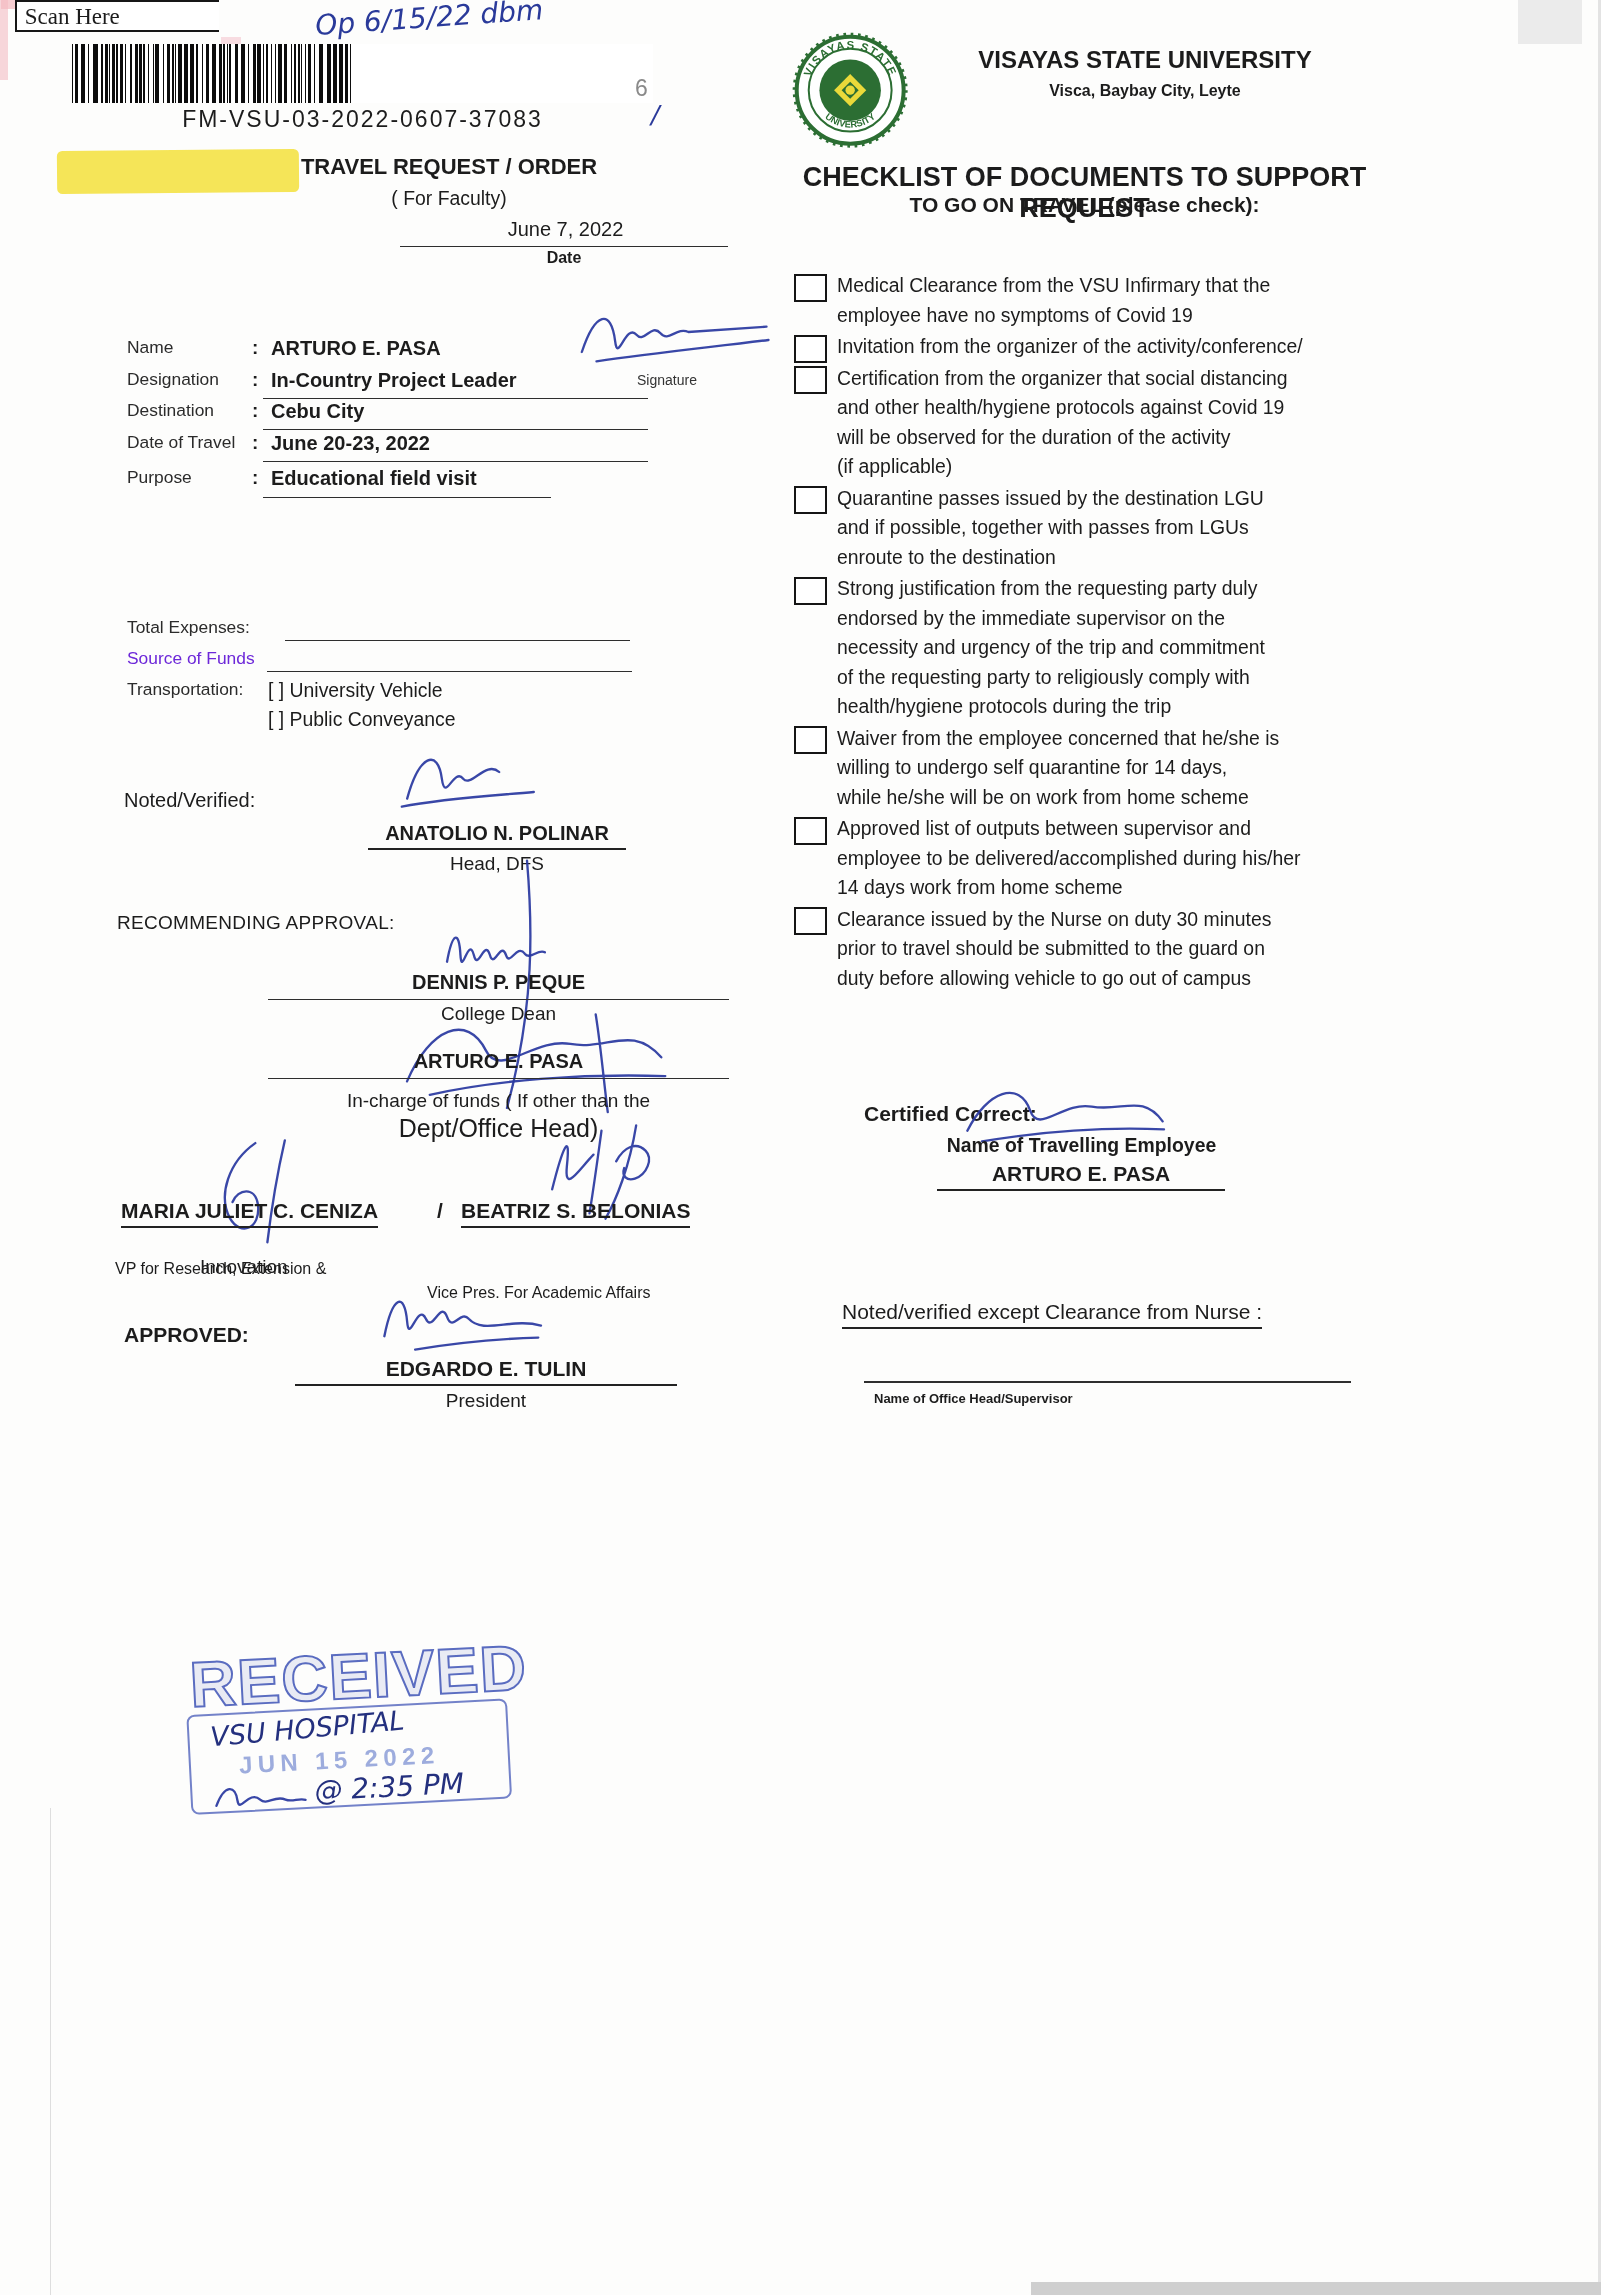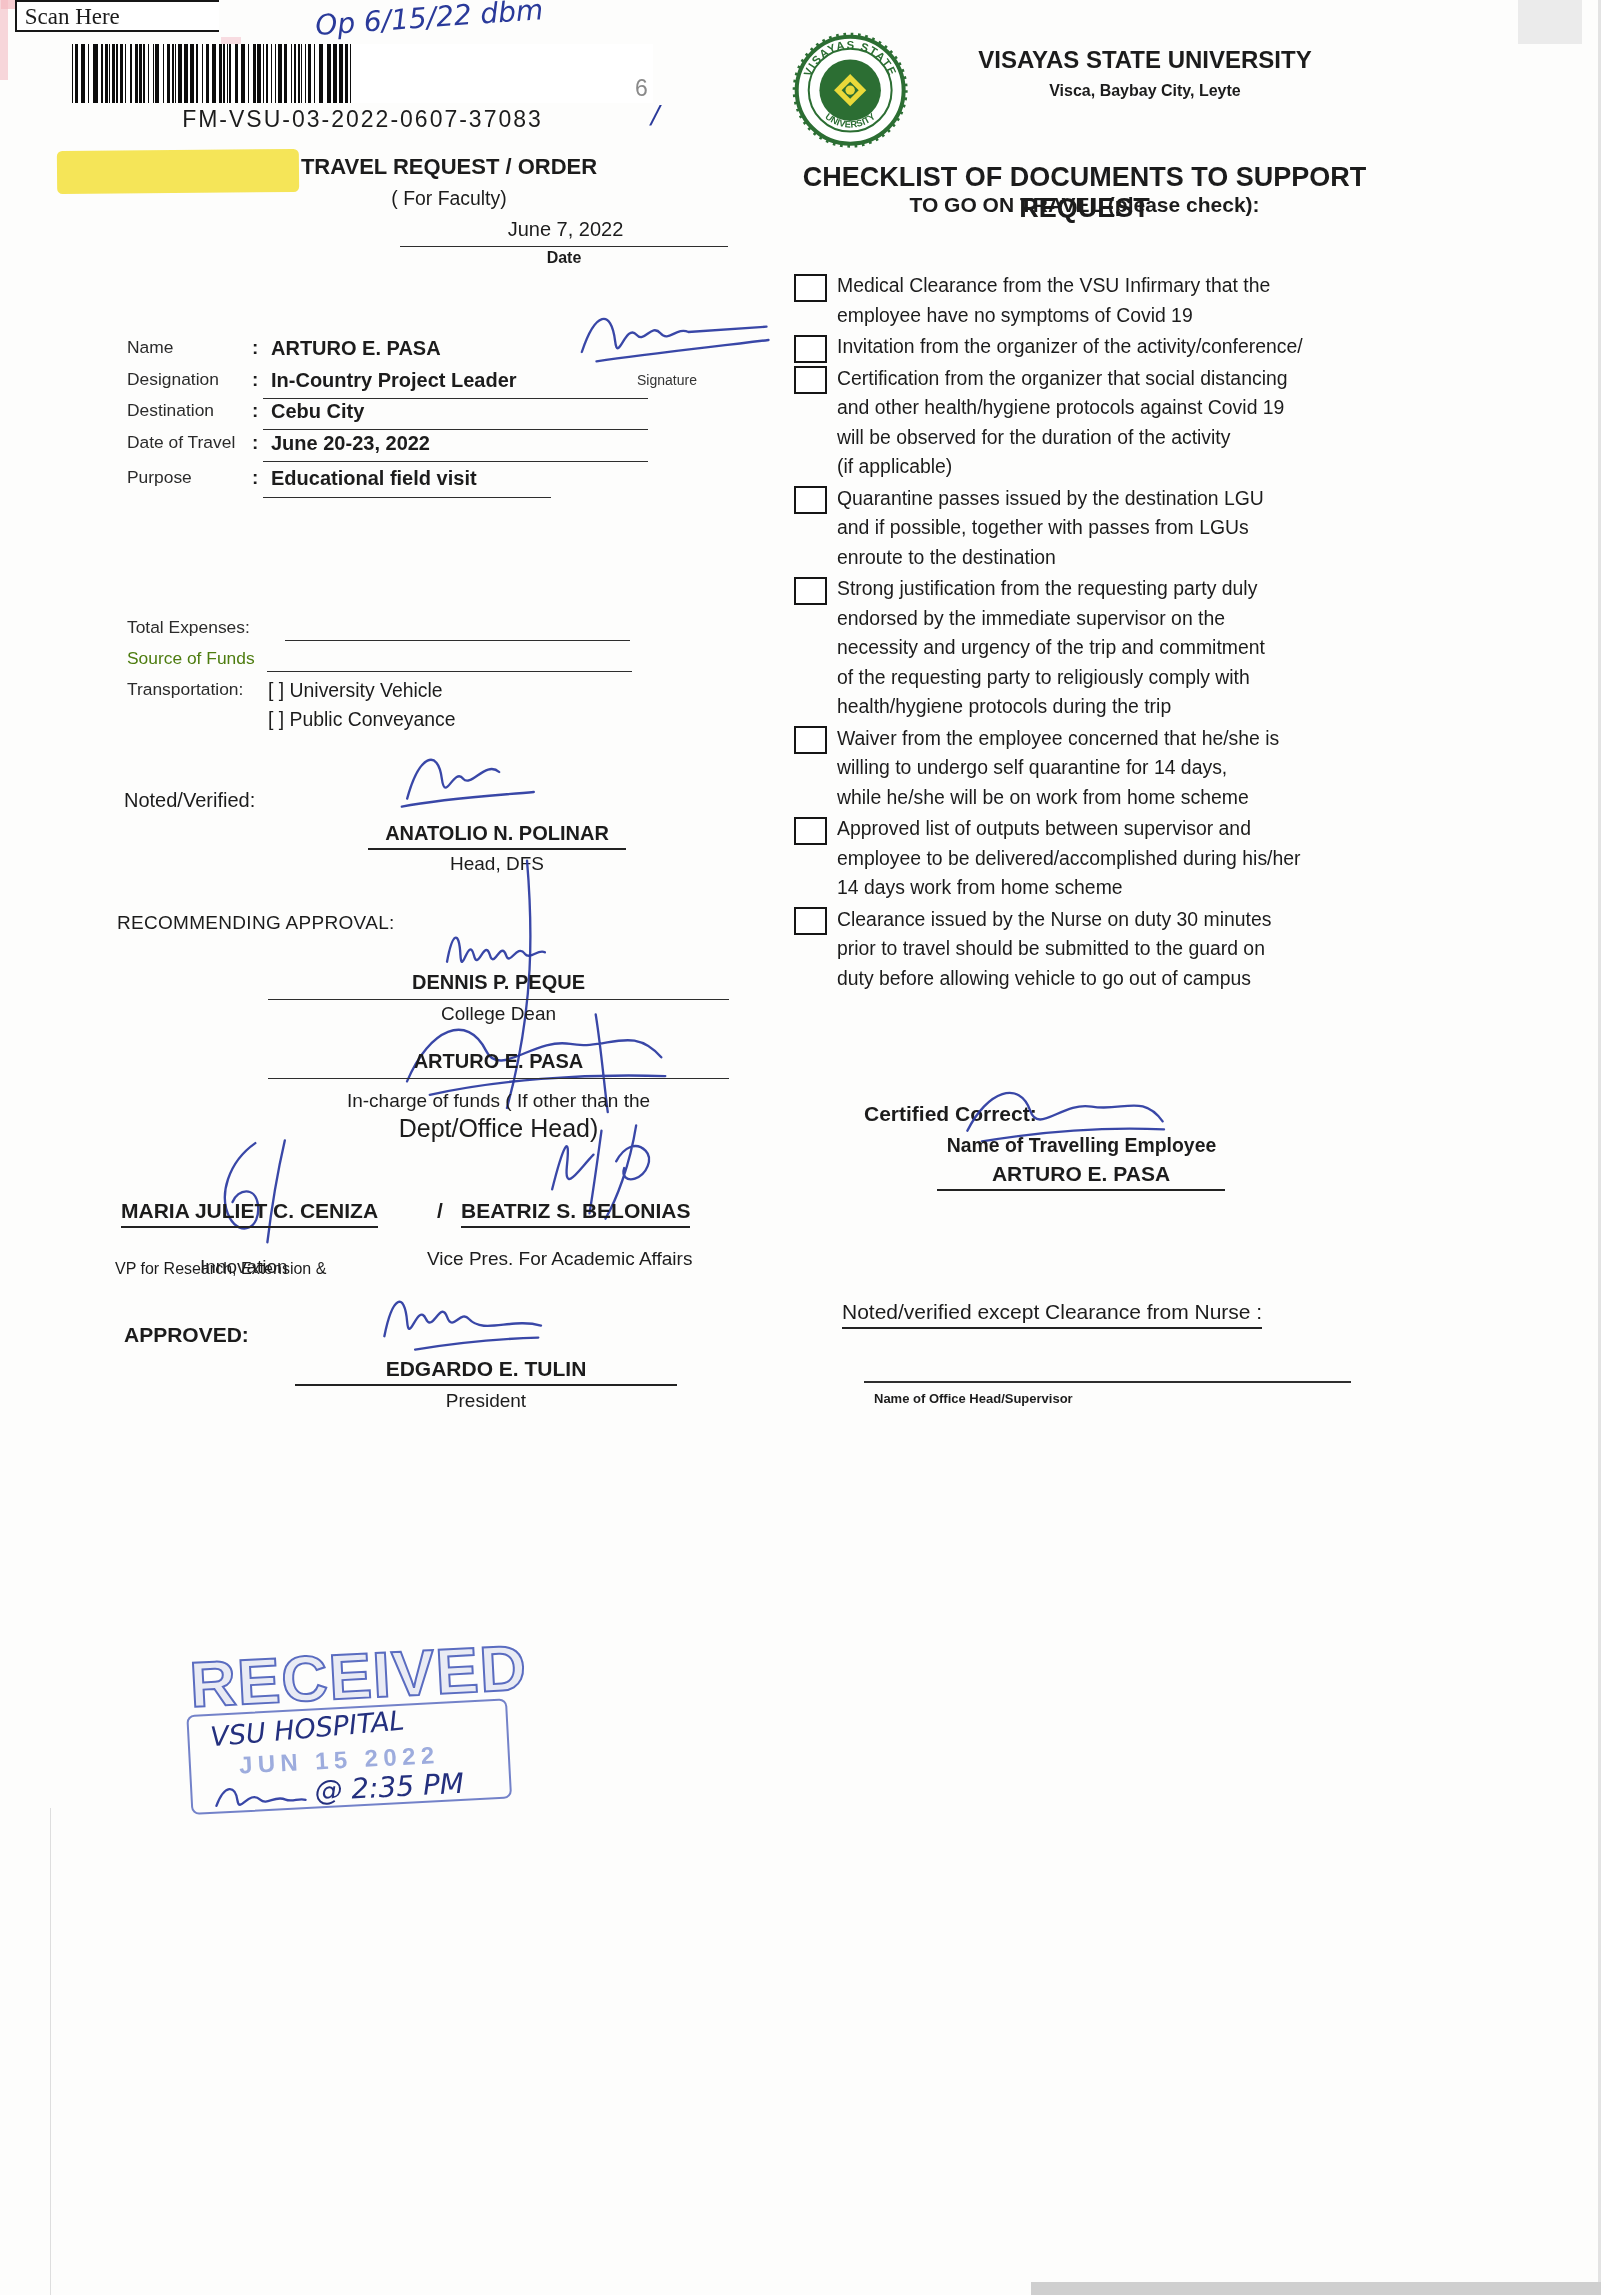--- a/index.html
+++ b/index.html
@@ -90,21 +90,21 @@
 </div>
 <div class="hline" style="left:263px;top:497px;width:288px"></div>
 
 <svg class="sig" style="left:576px;top:300px" width="201" height="80" viewBox="0 0 300 120">
   <path d="M8,78 C28,18 52,12 58,62 C62,96 74,34 90,52 C102,66 112,34 126,50 C138,64 150,40 168,48 L285,40 M30,92 C110,80 190,72 288,60"></path>
 </svg>
 <div class="abs" style="left:637px;top:372px;font-size:14px;color:#333">Signature</div>
 
 <div class="abs" style="left:127px;top:617px;font-size:17.4px;color:#2b2b2b">Total Expenses:</div>
 <div class="hline" style="left:285px;top:640px;width:345px"></div>
-<div class="abs" style="left:127px;top:648px;font-size:17.4px;color:#4d7c0f">Source of Funds</div>
+<div class="abs" style="left:127px;top:648px;font-size:17.4px;color:#6d28d9">Source of Funds</div>
 <div class="hline" style="left:267px;top:671px;width:365px"></div>
 <div class="abs" style="left:127px;top:679px;font-size:17.4px;color:#2b2b2b">Transportation:</div>
 <div class="abs" style="left:268px;top:679px;font-size:19.4px">[ ] University Vehicle</div>
 <div class="abs" style="left:268px;top:708px;font-size:19.4px">[ ] Public Conveyance</div>
 
 <div class="abs" style="left:124px;top:789px;font-size:20px">Noted/Verified:</div>
 <svg class="sig" style="left:395px;top:740px" width="147" height="80" viewBox="0 0 220 120">
   <path d="M18,88 C36,22 64,12 70,58 C75,96 88,40 102,58 C114,72 136,30 156,48 M10,100 C70,88 140,84 208,78"></path>
 </svg>
 <div class="abs center b ul" style="left:368px;top:822px;width:258px;font-size:20px">ANATOLIO N. POLINAR</div>
@@ -133,21 +133,21 @@
   <path d="M96,12 C56,40 40,90 58,124 C74,152 104,140 100,104 C96,76 70,80 62,100 M140,8 C128,60 120,110 114,160"></path>
 </svg>
 <svg class="sig" style="left:536px;top:1120px" width="147" height="100" viewBox="0 0 220 150">
   <path d="M24,104 C40,40 52,14 46,70 C42,112 66,72 86,52 M98,16 C92,60 86,104 80,140 M120,62 C132,40 150,32 164,46 C176,58 166,82 148,88 C136,92 128,84 132,72 M150,8 C140,70 120,120 104,148"></path>
 </svg>
 <div class="abs b ul" style="left:121px;top:1199px;font-size:21px;display:inline-block">MARIA JULIET C. CENIZA</div>
 <div class="abs b" style="left:437px;top:1199px;font-size:21px">/</div>
 <div class="abs b ul" style="left:461px;top:1199px;font-size:21px;display:inline-block">BEATRIZ S. BELONIAS</div>
 <div class="abs" style="left:115px;top:1260px;font-size:16px">VP for Research, Extension &amp;</div>
 <div class="abs" style="left:200px;top:1256px;font-size:19px">Innovation</div>
-<div class="abs" style="left:427px;top:1248px;font-size:19px">Vice Pres. For Academic Affairs</div>
+<div class="abs" style="left:427px;top:1284px;font-size:16px">Vice Pres. For Academic Affairs</div>
 
 <div class="abs b" style="left:124px;top:1323px;font-size:21px">APPROVED:</div>
 <svg class="sig" style="left:375px;top:1280px" width="174" height="87" viewBox="0 0 260 130">
   <path d="M14,84 C26,24 44,16 48,62 C51,98 64,32 76,58 C86,80 98,28 108,56 C116,78 128,44 140,58 C162,82 204,56 248,68 M60,104 C120,94 180,88 244,86"></path>
 </svg>
 <div class="abs center b ul" style="left:295px;top:1357px;width:382px;font-size:21px">EDGARDO E. TULIN</div>
 <div class="abs center" style="left:295px;top:1390px;width:382px;font-size:19px">President</div>
 
 <div class="stamp">
   <div class="stamp-word">RECEIVED</div>

